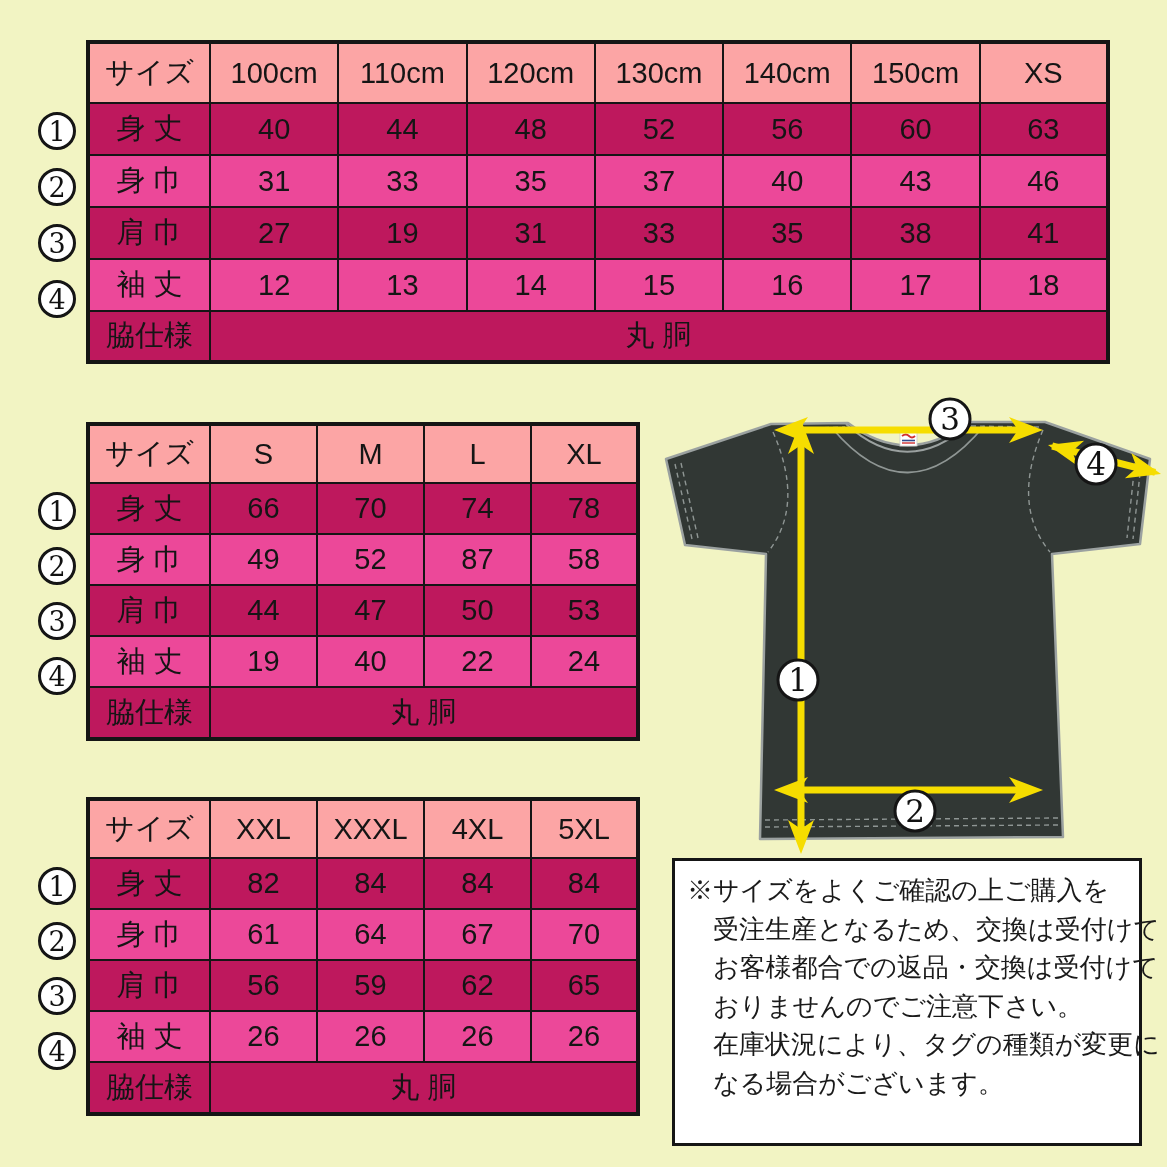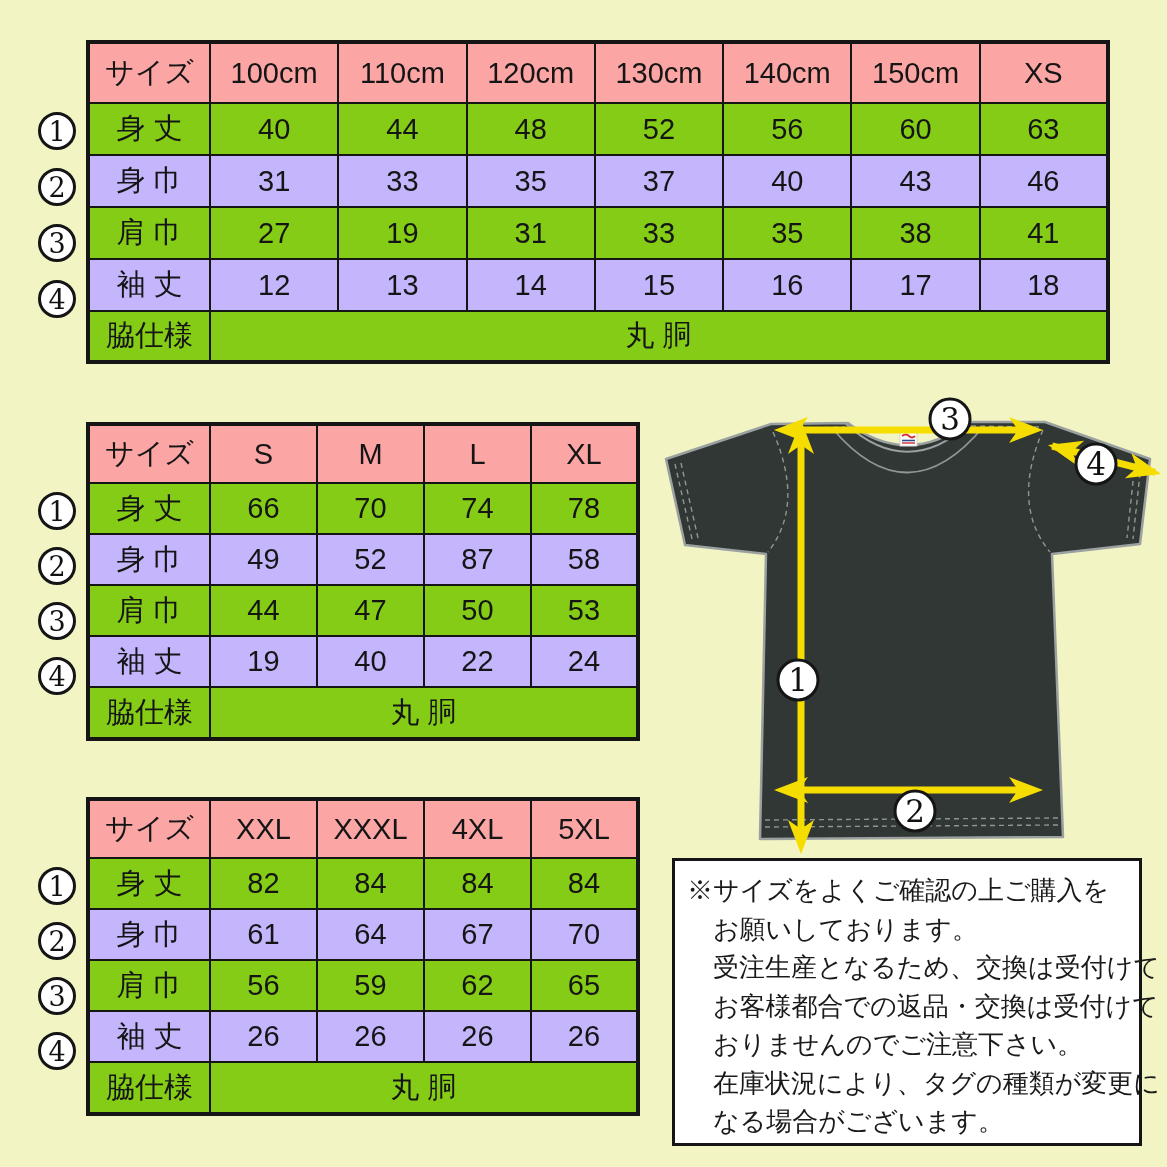--- a/index.html
+++ b/index.html
@@ -24,22 +24,22 @@
     text-align:center;
     vertical-align:middle;
     padding:0;
     font-weight:normal;
     overflow:hidden;
     white-space:nowrap;
   }
   .tbl thead th{ background:#fca5a5; font-size:29px; }
   .tbl td{ font-size:29px; }
   .tbl td.rowlabel{ font-size:29px; }
-  .tbl tr.gray td{ background:#c4b5fd; }
-  .tbl tr.white td{ background:#84cc16; }
+  .tbl tr.gray td{ background:#ec4899; }
+  .tbl tr.white td{ background:#be185d; }
 
   .tbl-top{ left:86px; top:40px; width:1024px; }
   .tbl-top thead th{ height:58px; }
   .tbl-top tbody td{ height:50px; }
   .tbl-top tfoot td{ height:48px; }
 
   .tbl-side{ width:554px; }
   .tbl-mid{ left:86px; top:422px; }
   .tbl-big{ left:86px; top:797px; }
   .tbl-side thead th{ height:56px; }
@@ -356,21 +356,20 @@
       <text class="fig-digit" x="443" y="85">4</text>
       <circle class="fig-circle" cx="145" cy="290" r="20"></circle>
       <text class="fig-digit" x="145" y="301">1</text>
       <circle class="fig-circle" cx="262" cy="421" r="20"></circle>
       <text class="fig-digit" x="262" y="432">2</text>
     </g>
   </svg>
 
   <div class="notice">
       <div class="notice-line">※サイズをよくご確認の上ご購入を</div>
-      <div class="notice-line">お願いしております。</div>
       <div class="notice-line">受注生産となるため、交換は受付けて</div>
       <div class="notice-line">お客様都合での返品・交換は受付けて</div>
       <div class="notice-line">おりませんのでご注意下さい。</div>
       <div class="notice-line">在庫状況により、タグの種類が変更に</div>
       <div class="notice-line">なる場合がございます。</div>
     </div>
 
 </div>
 
 </body></html>

